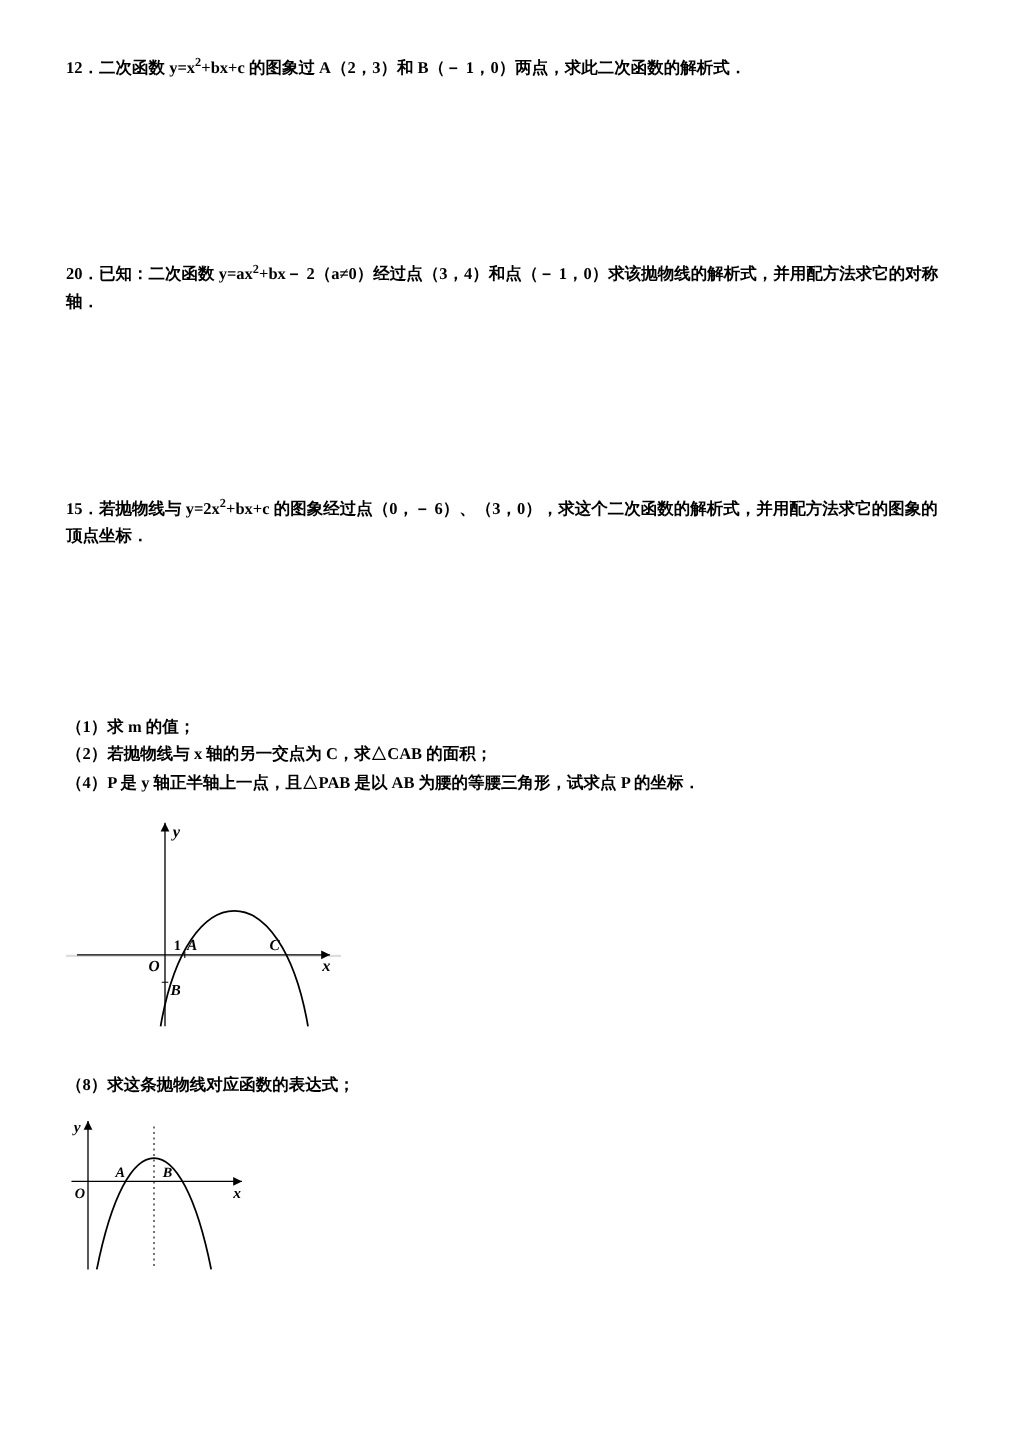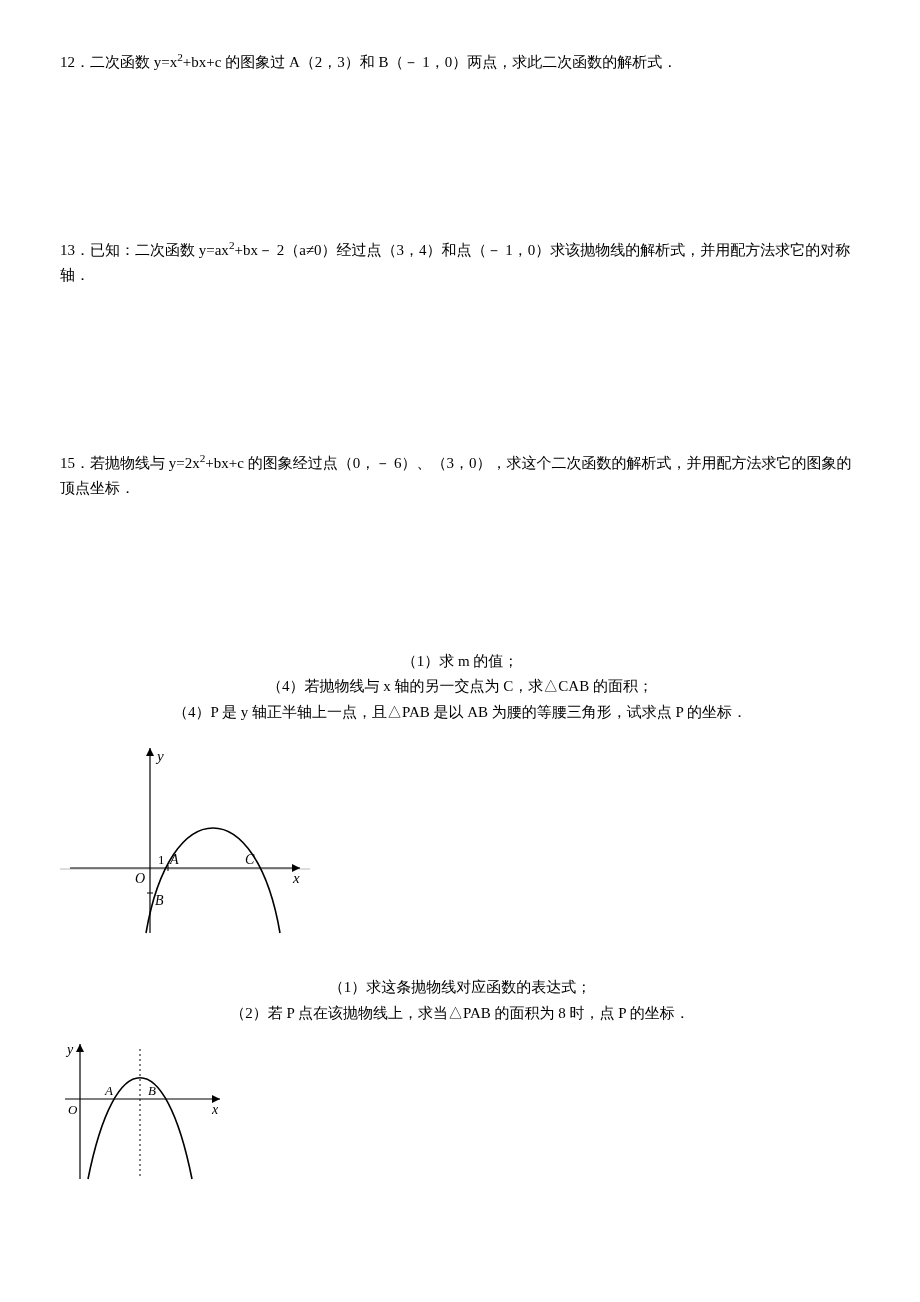--- a/index.html
+++ b/index.html
@@ -8,65 +8,65 @@
       line-height: 1.7;
       color: #000;
       margin: 0;
       padding: 50px 60px;
       width: 920px;
       box-sizing: border-box;
       background: #fff;
     }
     .question {
       margin-bottom: 32px;
+      font-weight: bold;
     }
     .gap-large {
       height: 130px;
     }
     .gap-medium {
       height: 115px;
     }
     sup {
       font-size: 0.75em;
       vertical-align: super;
       line-height: 0;
     }
     .sub-item {
       margin: 0;
       padding: 0;
-      text-align: center;
     }
     .figure {
       margin-top: 8px;
     }
     svg {
       display: block;
     }
   </style>
 </head>
 <body>
 
 <div class="question">
   <span>12．</span><span>二次函数 y=x</span><sup>2</sup><span>+bx+c 的图象过 A（2，3）和 B（－ 1，0）两点，求此二次函数的解析式．</span>
 </div>
 <div class="gap-large"></div>
 
 <div class="question">
-  <span>13．</span><span>已知：二次函数 y=ax</span><sup>2</sup><span>+bx－ 2（a≠0）经过点（3，4）和点（－ 1，0）求该抛物线的解析式，并用配方法求它的对称轴．</span>
+  <span>20．</span><span>已知：二次函数 y=ax</span><sup>2</sup><span>+bx－ 2（a≠0）经过点（3，4）和点（－ 1，0）求该抛物线的解析式，并用配方法求它的对称轴．</span>
 </div>
 <div class="gap-large"></div>
 
 <div class="question">
   <span>15．</span><span>若抛物线与 y=2x</span><sup>2</sup><span>+bx+c 的图象经过点（0，－ 6）、（3，0），求这个二次函数的解析式，并用配方法求它的图象的顶点坐标．</span>
 </div>
 <div class="gap-medium"></div>
 
 <div class="question">
   <div class="sub-item">（1）求 m 的值；</div>
-  <div class="sub-item">（4）若抛物线与 x 轴的另一交点为 C，求△CAB 的面积；</div>
+  <div class="sub-item">（2）若抛物线与 x 轴的另一交点为 C，求△CAB 的面积；</div>
   <div class="sub-item">（4）P 是 y 轴正半轴上一点，且△PAB 是以 AB 为腰的等腰三角形，试求点 P 的坐标．</div>
   <div class="figure">
     <svg width="250" height="210" viewBox="0 0 250 210">
 
       <line x1="10" y1="135" x2="240" y2="135" stroke="#000" stroke-width="1.2"></line>
       <polygon points="240,135 232,131 232,139" fill="#000"></polygon>
 
       <line x1="0" y1="136" x2="250" y2="136" stroke="#ccc" stroke-width="1"></line>
 
       <line x1="90" y1="200" x2="90" y2="15" stroke="#000" stroke-width="1.2"></line>
@@ -121,22 +121,21 @@
       <text x="95" y="172" font-size="14" font-style="italic" font-family="serif">B</text>
 
       <line x1="108" y1="132" x2="108" y2="138" stroke="#000" stroke-width="1"></line>
 
       <line x1="87" y1="160" x2="93" y2="160" stroke="#000" stroke-width="1"></line>
     </svg>
   </div>
 </div>
 
 <div class="question">
-  <div class="sub-item">（1）求这条抛物线对应函数的表达式；</div>
-  <div class="sub-item">（2）若 P 点在该抛物线上，求当△PAB 的面积为 8 时，点 P 的坐标．</div>
+  <div class="sub-item">（8）求这条抛物线对应函数的表达式；</div>
   <div class="figure">
     <svg width="170" height="150" viewBox="0 0 170 150">
 
       <line x1="5" y1="65" x2="160" y2="65" stroke="#000" stroke-width="1.2"></line>
       <polygon points="160,65 152,61 152,69" fill="#000"></polygon>
 
       <line x1="20" y1="145" x2="20" y2="10" stroke="#000" stroke-width="1.2"></line>
       <polygon points="20,10 16,18 24,18" fill="#000"></polygon>
 
       <line x1="80" y1="15" x2="80" y2="145" stroke="#000" stroke-width="1" stroke-dasharray="2,3"></line>

